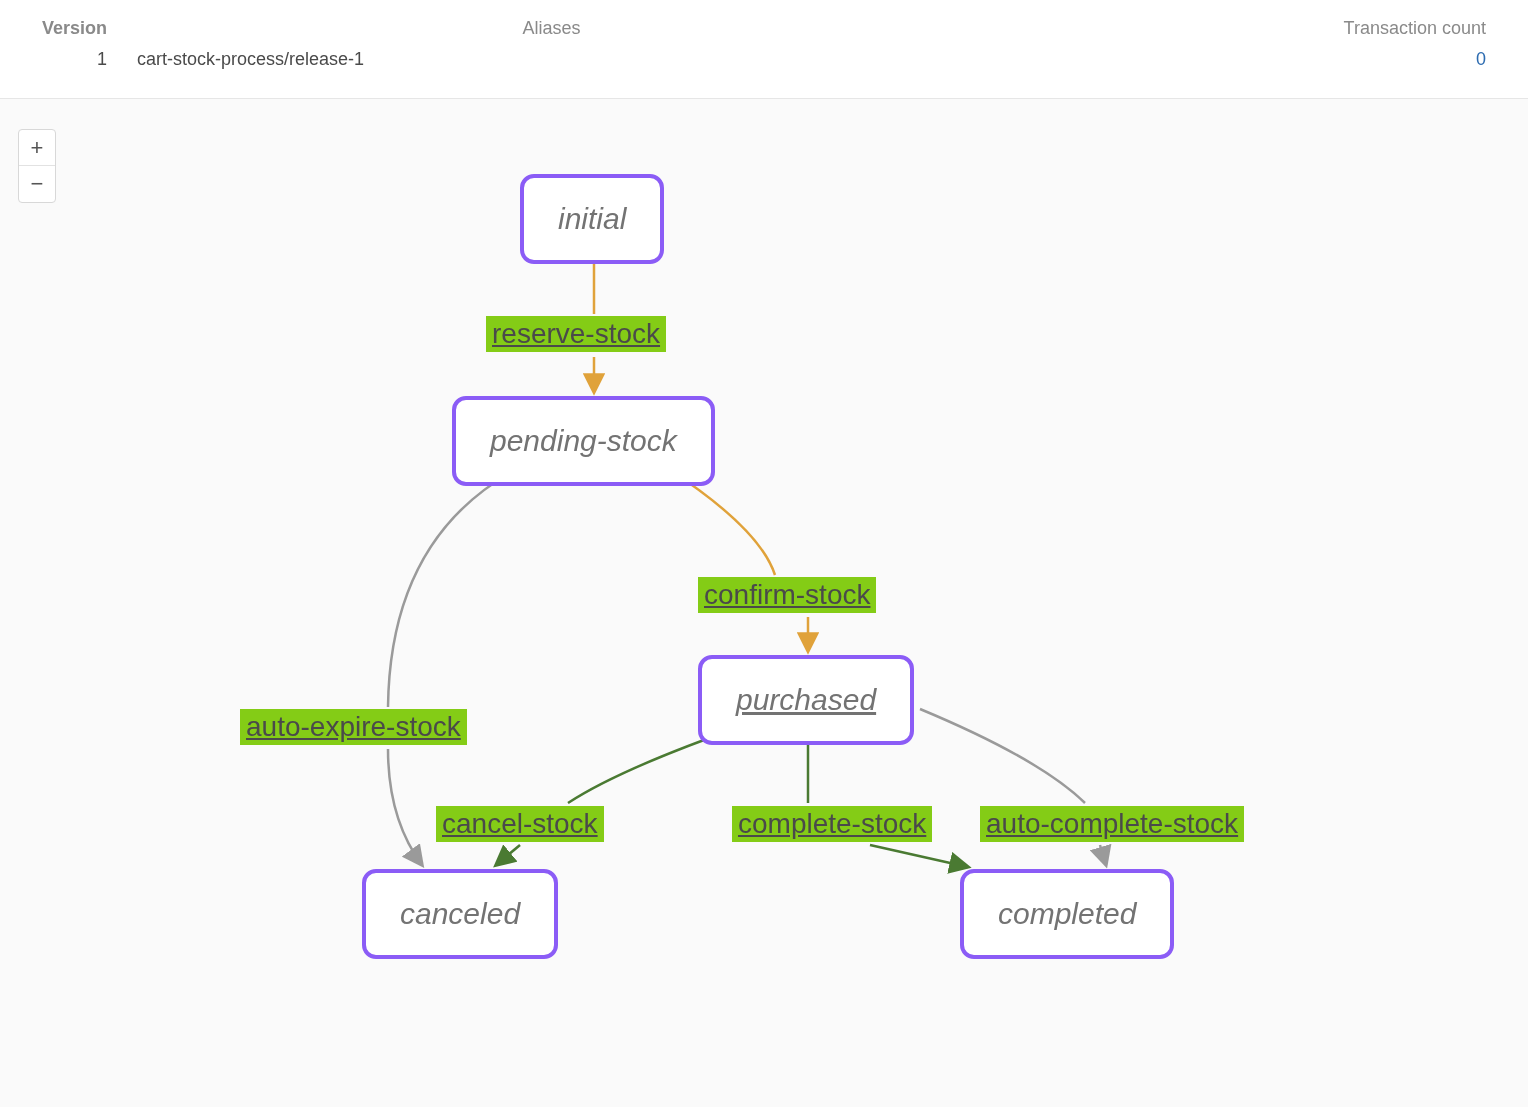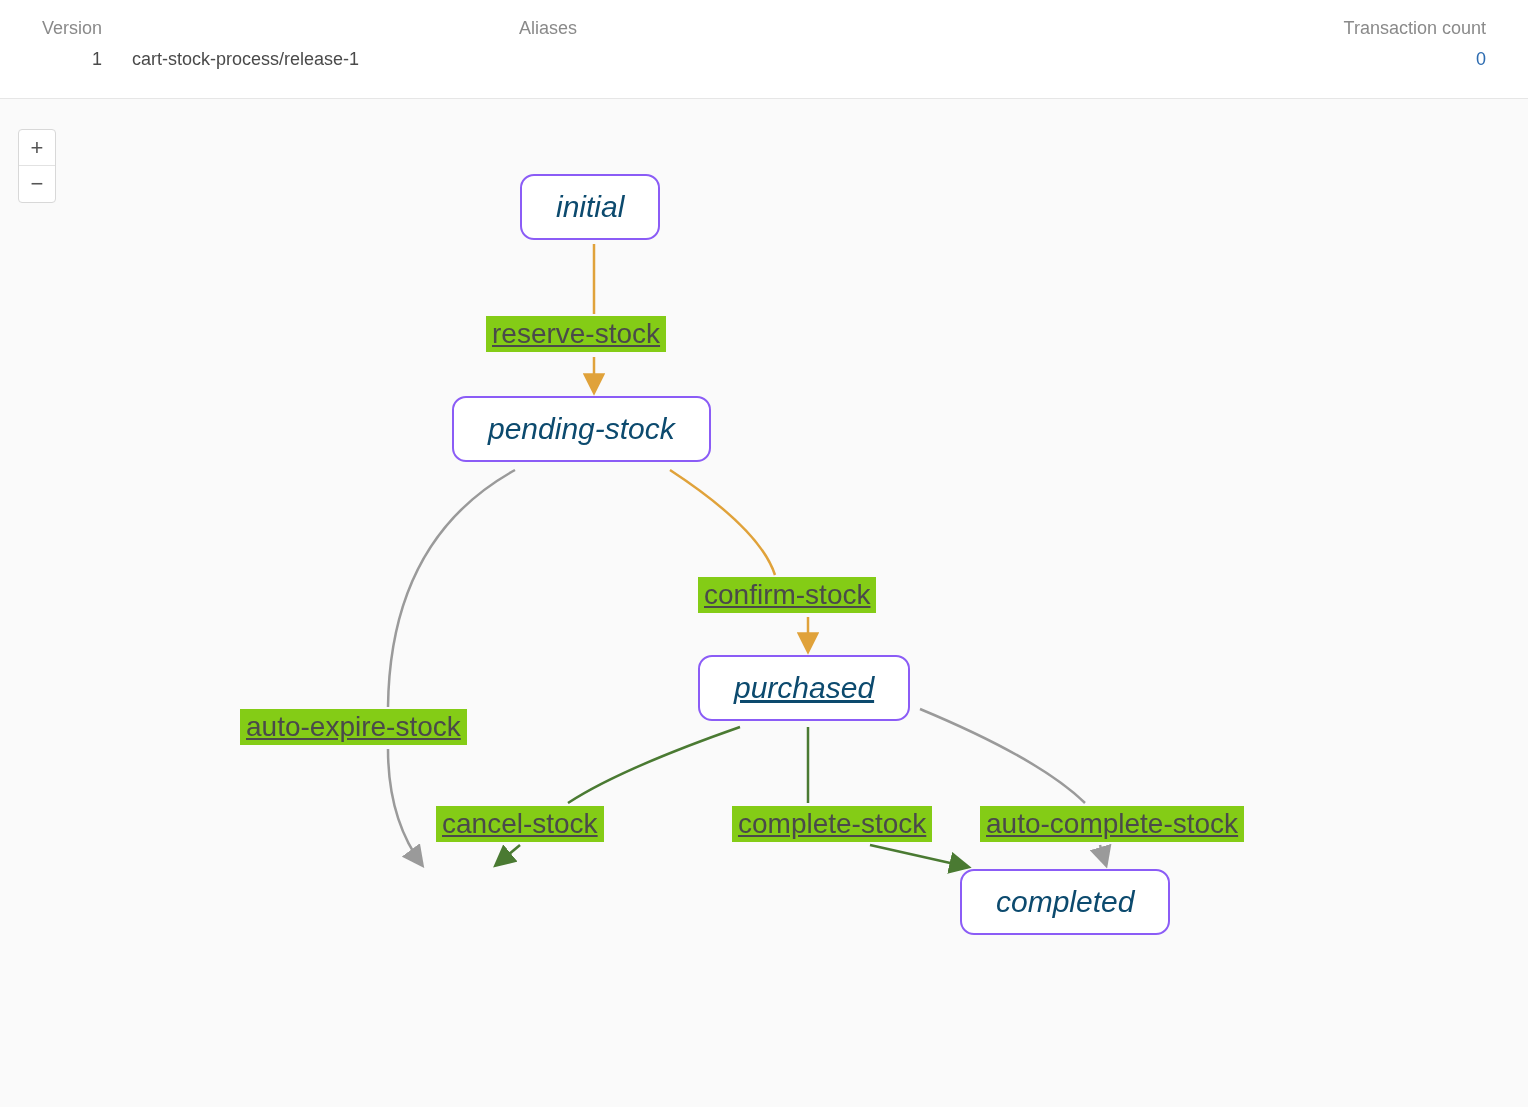--- a/index.html
+++ b/index.html
@@ -25,21 +25,21 @@
     font-size: 18px;
     text-align: center;
     padding-bottom: 8px;
   }
   .header-table td {
     font-size: 18px;
     color: #4a4a4a;
     padding-top: 2px;
   }
   .col-version { width: 90px; text-align: right; }
-  .header-table th.col-version { text-align: center; padding-right: 30px;}
+  .header-table th.col-version { text-align: center; padding-right: 30px; font-weight: bold;}
   .header-table td.col-version { text-align: right; padding-right: 30px;}
   .col-aliases { }
   .col-txn { text-align: right; margin-top: 12px; }
   .header-table th.col-txn { text-align: right; }
   .header-table td.col-txn { text-align: right; }
   .txn-link { color: #2c6bb0; text-decoration: none; }
 
   .canvas-wrap {
     position: relative;
     background: #fafafa;
@@ -75,26 +75,26 @@
   .diagram {
     position: absolute;
     top: 0;
     left: 0;
     width: 100%;
     height: 100%;
   }
   .state-node {
     position: absolute;
     background: #fff;
-    border: 2px solid #8b5cf6;
+    border: 4px solid #8b5cf6;
     border-radius: 14px;
-    padding: 14px 34px;
+    padding: 24px 34px;
     font-style: italic;
     font-size: 30px;
-    color: #0c4a6e;
+    color: #737373;
     text-align: center;
     white-space: nowrap;
   }
   .edge-label {
     position: absolute;
     background: #84cc16;
     font-size: 28px;
     color: #4a4a4a;
     text-decoration: underline;
     padding: 2px 6px;
@@ -177,20 +177,21 @@
       <path d="M920,610 Q1040,660 1085,704" stroke="#9a9a9a" stroke-width="2.5" fill="none"></path>
       <path d="M1100,746 L1106,766" stroke="#9a9a9a" stroke-width="2.5" fill="none" marker-end="url(#arrow-grey)"></path>
     </svg>
 
     <div class="state-node" style="left:520px;top:75px;">initial</div>
 
     <div class="state-node" style="left:452px;top:297px;">pending-stock</div>
 
     <div class="state-node" style="left:698px;top:556px;text-decoration:underline;">purchased</div>
 
+    <div class="state-node" style="left:362px;top:770px;">canceled</div>
 
     <div class="state-node" style="left:960px;top:770px;">completed</div>
 
     <div class="edge-label" style="left:486px;top:217px;">reserve-stock</div>
 
     <div class="edge-label" style="left:698px;top:478px;">confirm-stock</div>
 
     <div class="edge-label" style="left:240px;top:610px;">auto-expire-stock</div>
 
     <div class="edge-label" style="left:436px;top:707px;">cancel-stock</div>

